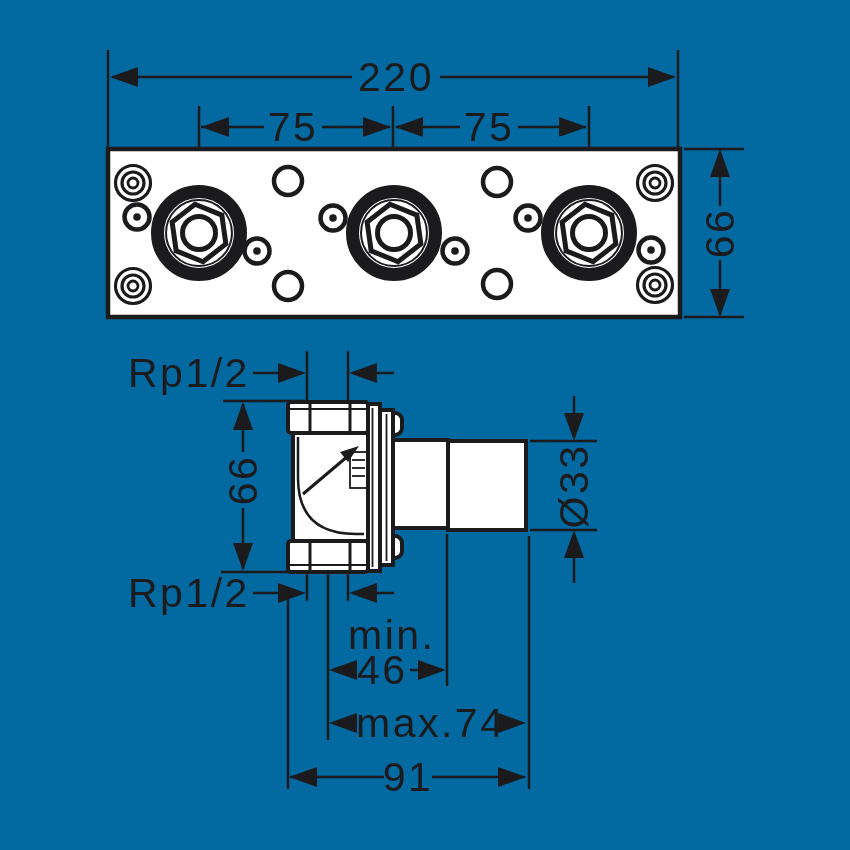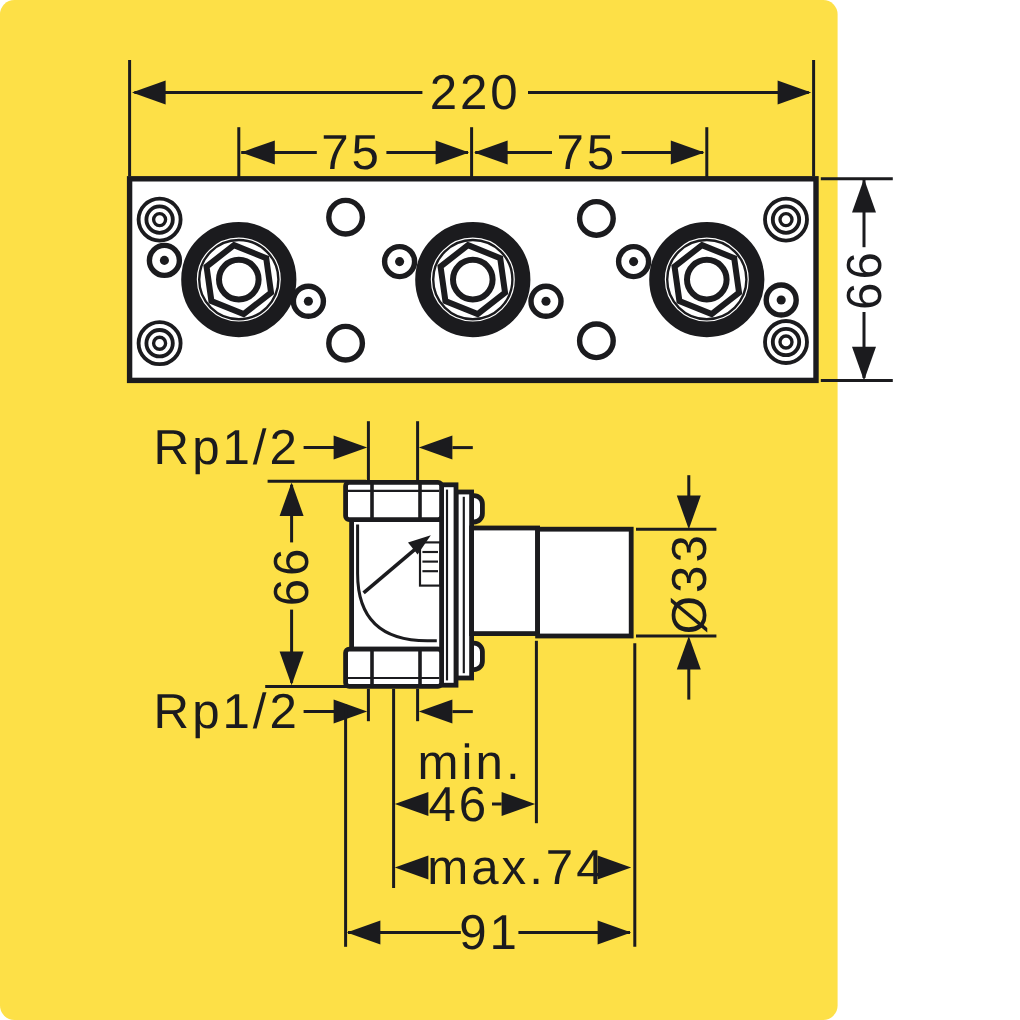--- a/index.html
+++ b/index.html
@@ -1,16 +1,16 @@
 <!DOCTYPE html>
 <html><head>
 <meta charset="utf-8">
 <style>
   html,body{margin:0;padding:0;background:#ffffff;}
-  .stage{width:698px;height:850px;position:relative;background:#fde047;border-radius:12px;}
+  .stage{width:850px;height:850px;position:relative;background:#0369a1;}
   svg{display:block;}
   .plate{fill:#ffffff;stroke:#1b1b1e;stroke-width:4.5;}
   .part{fill:#ffffff;stroke:#1b1b1e;stroke-width:4;}
   .ring{fill:none;stroke:#1b1b1e;}
   .ln{stroke:#1b1b1e;stroke-width:2.5;fill:none;stroke-linecap:butt;}
   .ln3{stroke:#1b1b1e;stroke-width:3;fill:none;}
   .thin{stroke:#1b1b1e;stroke-width:1.8;fill:none;}
   .arr{fill:#1b1b1e;stroke:none;}
   .txt{font-family:"Liberation Sans","DejaVu Sans",sans-serif;font-size:41px;
        letter-spacing:2.5px;fill:#1b1b1e;}

